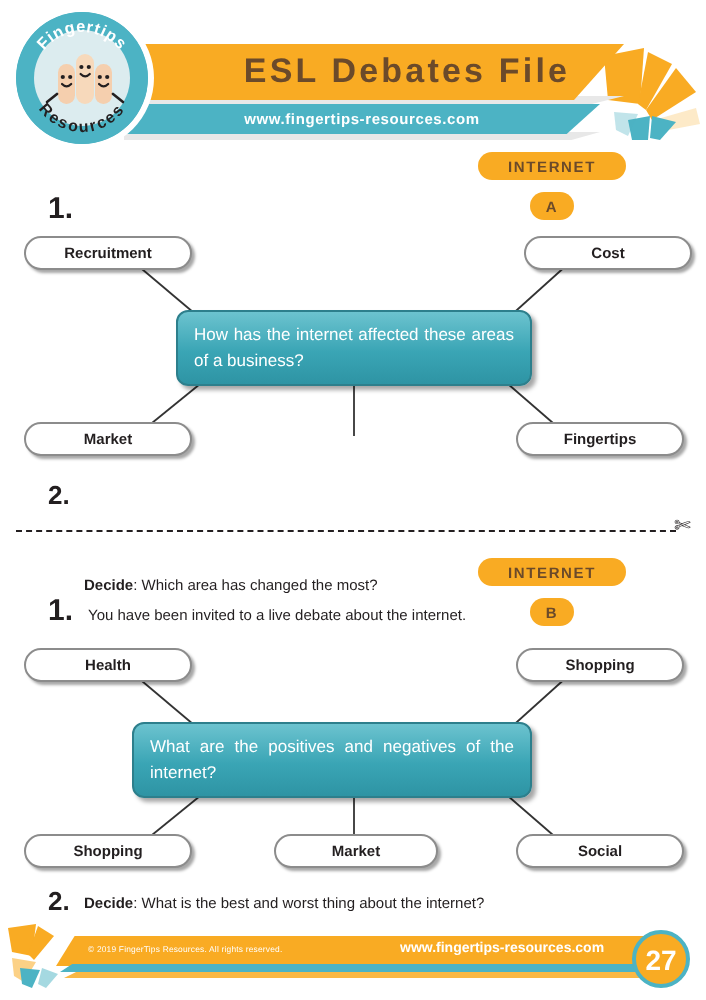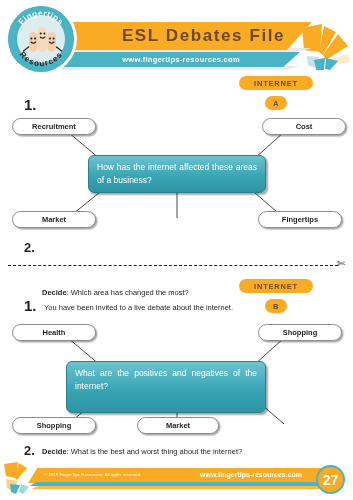--- a/index.html
+++ b/index.html
@@ -250,22 +250,23 @@
       <line x1="284" y1="20" x2="254" y2="47" stroke="#333" stroke-width="0.9"></line>
       <line x1="100" y1="80" x2="68" y2="106" stroke="#333" stroke-width="0.9"></line>
       <line x1="177" y1="80" x2="177" y2="106" stroke="#333" stroke-width="0.9"></line>
       <line x1="254" y1="80" x2="284" y2="106" stroke="#333" stroke-width="0.9"></line>
     </svg>
 
     <div class="node" style="left:12px;top:6px;width:82px;">Health</div>
     <div class="node" style="left:258px;top:6px;width:82px;">Shopping</div>
     <div class="node" style="left:12px;top:99px;width:82px;">Shopping</div>
     <div class="node" style="left:137px;top:99px;width:80px;">Market</div>
-
-    <div class="center-box" style="left:66px;top:43px;width:200px;height:52px;">What are the positives and negatives of the internet?</div>
+    <div class="node" style="left:258px;top:99px;width:82px;">Social</div>
+
+    <div class="center-box" style="left:66px;top:43px;width:200px;height:38px;">What are the positives and negatives of the internet?</div>
   </div>
 
   <div class="qnum small" style="left:24px;top:443px;">2.</div>
   <div class="qtext" style="left:42px;top:447px;">
     <b>Decide</b><span>: What is the best and worst thing about the internet?</span>
   </div>
 
   <div class="footer">
     <div class="foot-burst">
       <svg width="40" height="40" viewBox="0 0 40 40">

